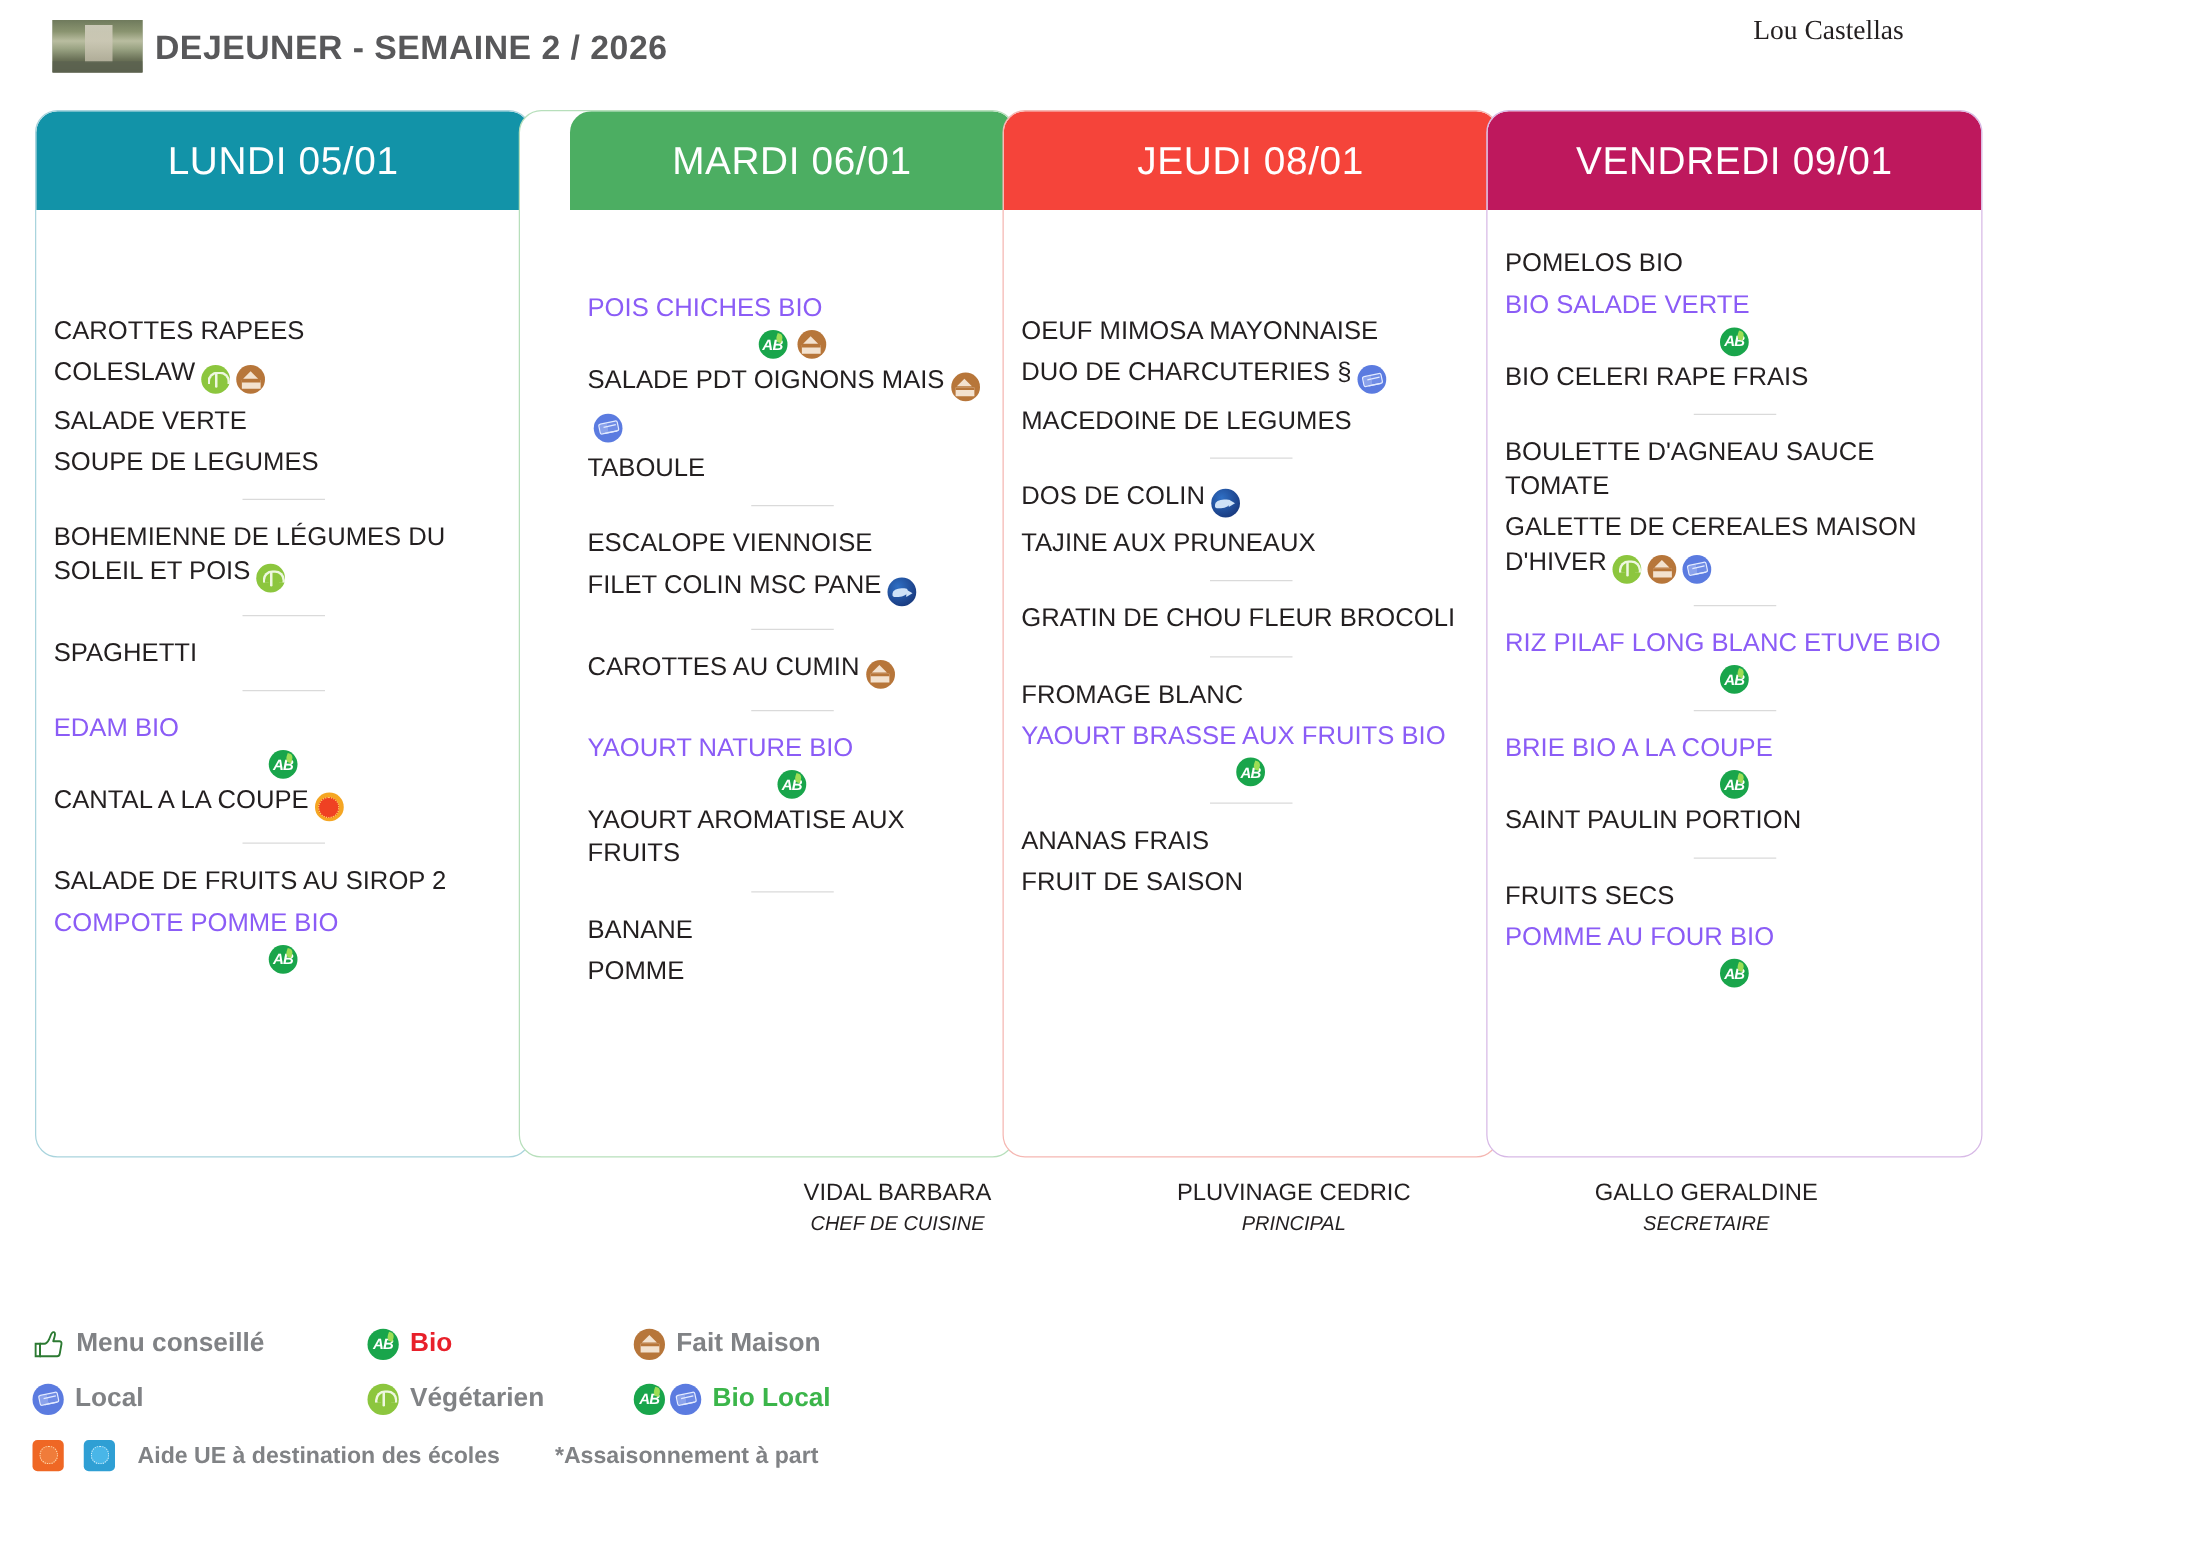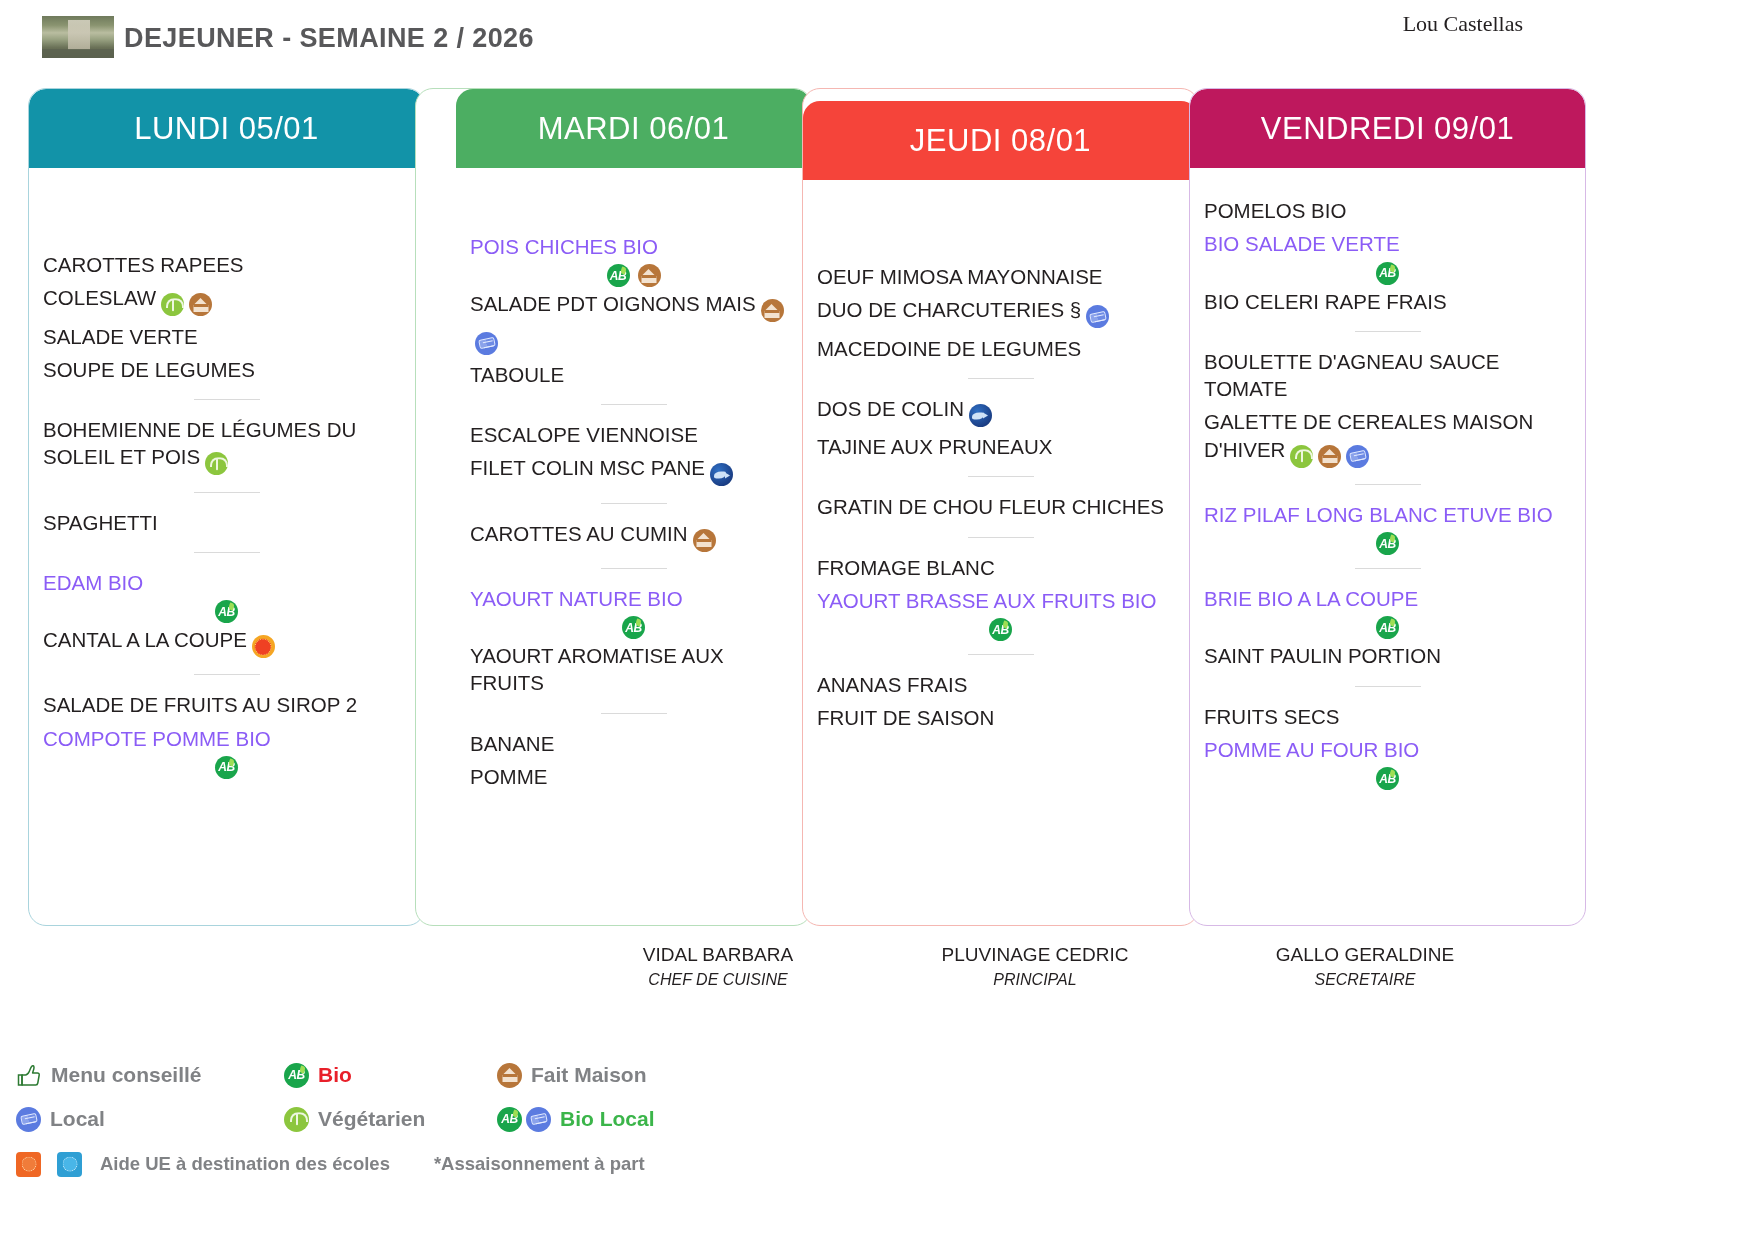--- a/index.html
+++ b/index.html
@@ -178,21 +178,21 @@
     background: #49b6e8; border: 1.5px dotted #cdeaf9;
   }
 
   
   .ic-thumb { width: 26px; height: 26px; background: transparent; }
   .ic-thumb svg { display: block; }
 
   
   .footer { position: absolute; left: 0; top: 928px; width: 1755px; height: 312px; }
 
-  .legend { position: absolute; left: 16px; top: 125px; width: 730px; }
+  .legend { position: absolute; left: 26px; top: 125px; width: 730px; }
   .leg-row { display: flex; align-items: center; height: 44px; }
   .leg-item { display: flex; align-items: center; }
   .leg-item .lbl {
     margin-left: 9px; font-size: 21px; font-weight: bold; color: #808285; white-space: nowrap;
   }
   .leg-item .lbl.red { color: #e8202a; }
   .leg-item .lbl.green { color: #3bb54a; }
   .leg-item .lbl.grey { color: #808285; }
   .leg-item .dual { display: flex; align-items: center; gap: 4px; }
 
@@ -286,37 +286,37 @@
             <div class="dish"><span class="txt">YAOURT AROMATISE AUX FRUITS</span></div>
           </div>
           <div class="sep"></div>
           <div class="course">
             <div class="dish"><span class="txt">BANANE</span></div>
             <div class="dish"><span class="txt">POMME</span></div>
           </div>
         </div>
       </div>
       <div class="card c2" style="border-color: rgb(245, 183, 178);">
-        <div class="card-head" style="background: rgb(245, 68, 58); margin-top: 12px;">
+        <div class="card-head" style="background: rgb(245, 68, 58);">
           <span class="day-label">JEUDI 08/01</span>
         </div>
         <div class="card-body" style="padding-top: 80px;">
           <div class="course">
             <div class="dish"><span class="txt">OEUF MIMOSA MAYONNAISE</span></div>
             <div class="dish"><span class="txt">DUO DE CHARCUTERIES §</span><span class="badge-inline"><span class="ic sm ic-local"><span class="gl"></span></span></span></div>
             <div class="dish"><span class="txt">MACEDOINE DE LEGUMES</span></div>
           </div>
           <div class="sep"></div>
           <div class="course">
             <div class="dish"><span class="txt">DOS DE COLIN</span><span class="badge-inline"><span class="ic sm ic-msc"><span class="gl"></span></span></span></div>
             <div class="dish"><span class="txt">TAJINE AUX PRUNEAUX</span></div>
           </div>
           <div class="sep"></div>
           <div class="course">
-            <div class="dish"><span class="txt">GRATIN DE CHOU FLEUR CHICHES</span></div>
+            <div class="dish"><span class="txt">GRATIN DE CHOU FLEUR BROCOLI</span></div>
           </div>
           <div class="sep"></div>
           <div class="course">
             <div class="dish"><span class="txt">FROMAGE BLANC</span></div>
             <div class="dish bio"><span class="txt">YAOURT BRASSE AUX FRUITS BIO</span></div>
             <div class="badges"><span class="ic sm ic-ab"><span class="gl">AB</span></span></div>
           </div>
           <div class="sep"></div>
           <div class="course">
             <div class="dish"><span class="txt">ANANAS FRAIS</span></div>

